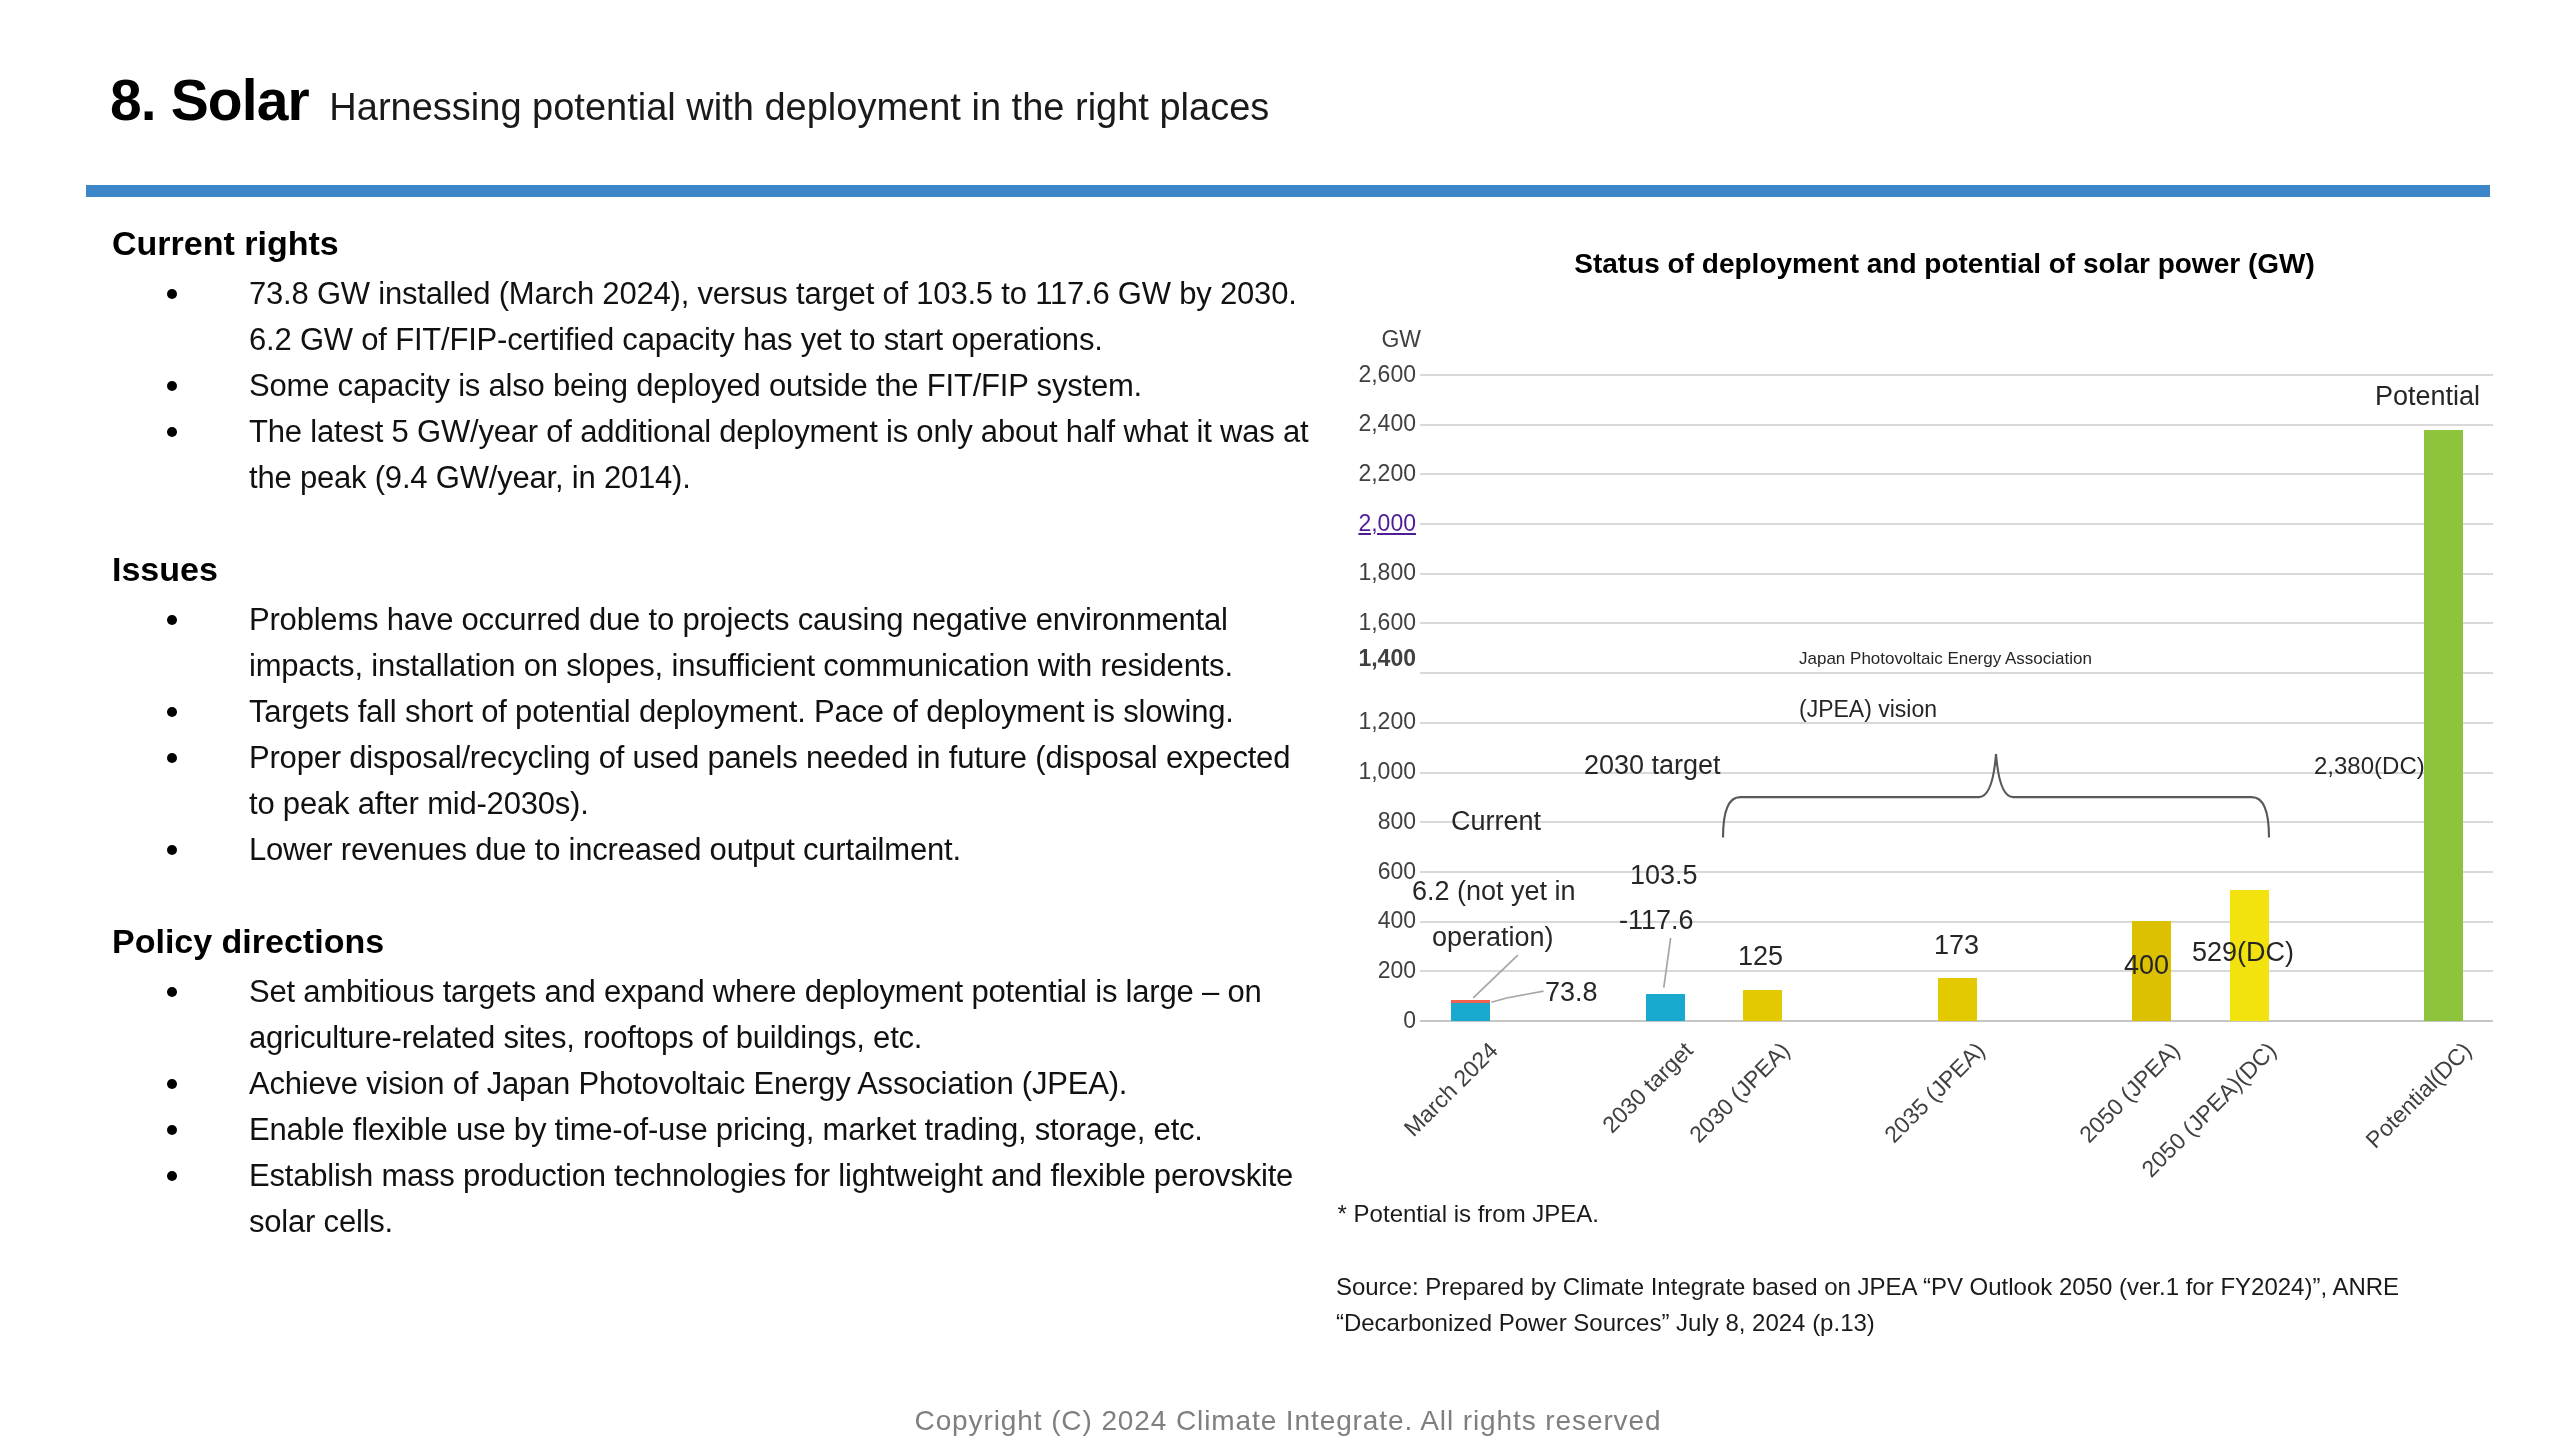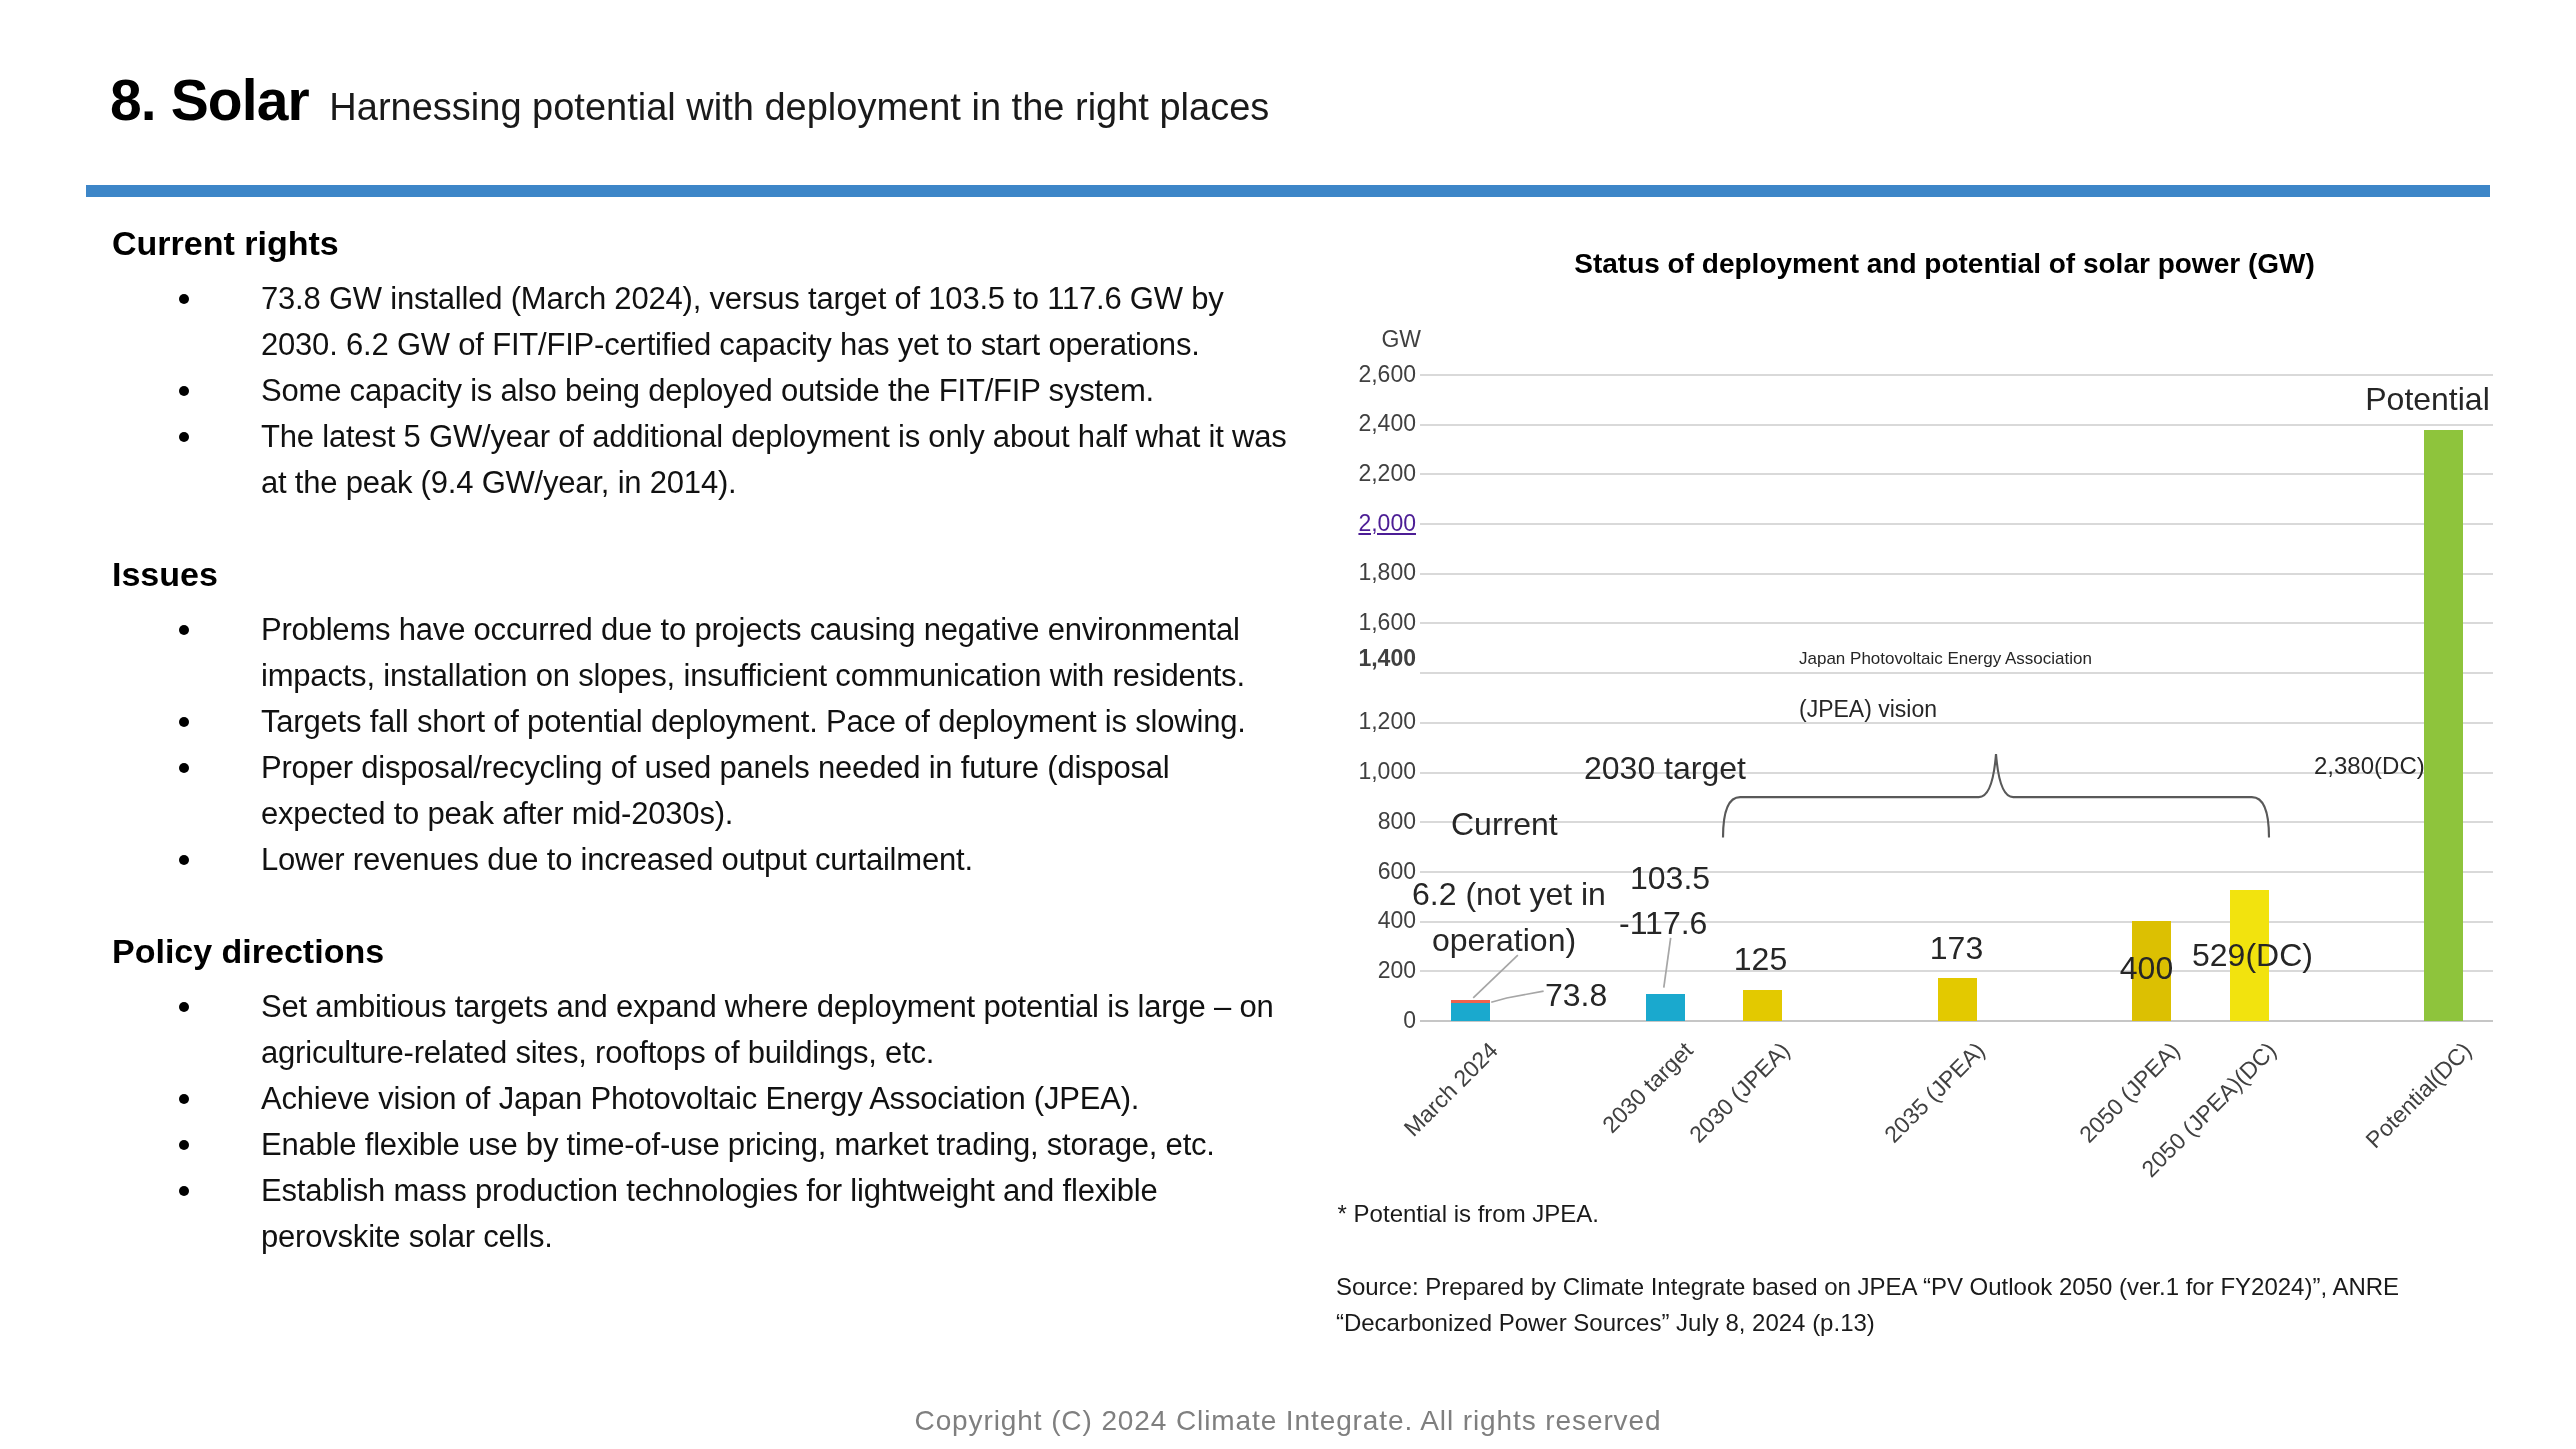--- a/index.html
+++ b/index.html
@@ -9,21 +9,21 @@
   }
   
   .header{position:absolute;left:110px;top:67px;display:flex;align-items:baseline;}
   .title-main{font-size:57px;font-weight:bold;color:#000;letter-spacing:-0.9px;}
   .title-sub{font-size:38px;font-weight:normal;color:#1a1a1a;margin-left:20.6px;}
   .accent-rule{position:absolute;left:86px;top:185px;width:2404px;height:12px;}
   
   .text-col{position:absolute;left:112px;top:223px;width:1202px;}
   .txt-section{margin-bottom:48px;}
   .txt-section h2{font-size:34px;line-height:41px;font-weight:bold;color:#000;margin:0 0 6.9px 0;}
-  .txt-section ul{margin:12px;padding:0;list-style:none;}
+  .txt-section ul{margin:0;padding:0;list-style:none;}
   .txt-section li{
     position:relative;padding-left:137px;max-width:1060px;
     font-size:31px;line-height:46px;letter-spacing:-0.2px;color:#111;
   }
   .txt-section li::before{
     content:"";position:absolute;left:55px;top:18px;width:10.3px;height:10.3px;
     border-radius:50%;background:#000;
   }
   
   .chart-panel{position:absolute;left:1335px;top:232px;width:1219px;height:1198px;}
@@ -31,21 +31,21 @@
     font-size:28px;font-weight:bold;color:#000;}
   .gw-label{position:absolute;left:26px;top:94px;width:60px;text-align:right;
     font-size:23px;color:#404040;}
   .plot{position:absolute;left:90px;top:143px;width:1069px;height:646px;}
   .gridline{position:absolute;left:-5.2px;width:1073px;height:1.7px;background:#D9D9D9;}
   .gridline.base{background:#C6C6C6;}
   .ytick{position:absolute;right:1138px;font-size:23px;color:#404040;white-space:nowrap;}
   .bar{position:absolute;}
   .xlabel{position:absolute;top:805px;font-size:23px;color:#404040;white-space:nowrap;
     transform:rotate(-45deg);transform-origin:100% 0;}
-  .anno{position:absolute;font-size:32px;color:#262626;white-space:nowrap;}
+  .anno{position:absolute;font-size:27px;color:#262626;white-space:nowrap;}
   .anno.center{text-align:center;}
   .overlay{position:absolute;left:0;top:0;pointer-events:none;}
   .footnote{position:absolute;left:2.6px;top:968px;font-size:24px;color:#1a1a1a;}
   .source{position:absolute;left:0.9px;font-size:24px;color:#1a1a1a;white-space:nowrap;}
   
   .footer{position:absolute;left:0;top:1405px;width:2576px;text-align:center;
     font-size:28px;color:#7F7F7F;letter-spacing:0.9px;}
 </style>
 </head>
 <body>

